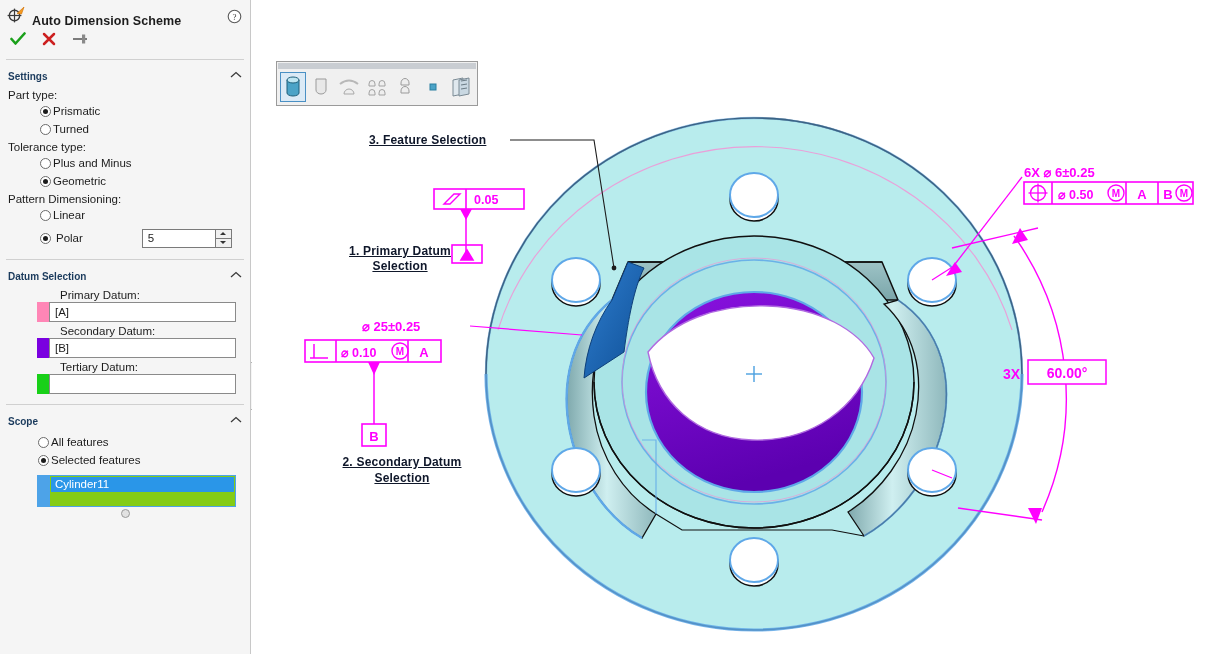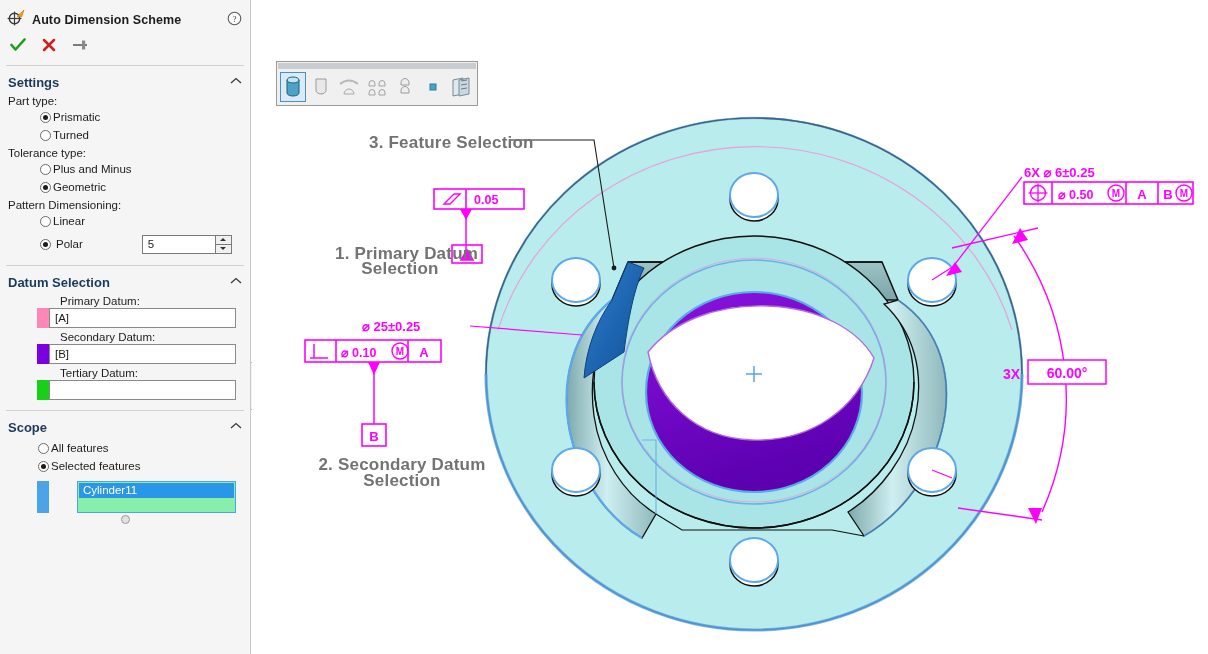--- a/index.html
+++ b/index.html
@@ -13,22 +13,22 @@
 
   
   #panel {
     position: absolute; left: 0; top: 0;
     width: 251px; height: 654px;
     background: #f5f5f5;
     border-right: 1px solid #c8c8c8;
     box-sizing: border-box;
   }
   .pm-header {
-    display: flex; align-items: center;
-    height: 28px; padding: 6px 8px 0 7px;
+    display: flex; align-items: flex-end;
+    height: 28px; padding: 0 8px 0 7px;
     gap: 7px;
   }
   .pm-title {
     font-size: 12.5px; font-weight: bold; color: #1c1c1c;
     letter-spacing: .1px; white-space: nowrap;
   }
   .help-btn { margin-left: auto; cursor: pointer; }
 
   .pm-actions {
     display: flex; align-items: center; gap: 16px;
@@ -36,21 +36,21 @@
   }
   .pm-sep {
     height: 1px; background: #d0d0d0; margin: 5px 6px 0 6px;
   }
 
   .section-head {
     display: flex; align-items: center;
     height: 20px; margin: 6px 0 2px 0; padding: 0 8px 0 8px;
   }
   .section-title {
-    font-size: 13px; font-weight: bold; color: #1a3a5c; text-align: center;
+    font-size: 10px; font-weight: bold; color: #1a3a5c; text-align: center;
   }
   .chev { margin-left: auto; color: #444; font-size: 10px; line-height: 1; }
 
   .label {
     font-size: 11.5px; color: #1c1c1c; padding-left: 8px;
     margin-top: 3px; margin-bottom: 1px;
   }
   .label.indent { padding-left: 60px; }
 
   .radio-row {
@@ -104,22 +104,22 @@
     font-size: 11.5px; color: #1c1c1c; box-sizing: border-box;
   }
 
   .listbox-wrap {
     margin: 6px 14px 0 37px;
     display: flex; align-items: stretch;
     height: 32px;
   }
   .list-swatch { width: 12px; background: #4da3e8; flex: none; }
   .listbox {
-    flex: 1; border: 1px solid #4da3e8; background: #86efac;
-    box-sizing: border-box; padding: 1px; margin-left: 28px;
+    flex: 1; border: 1px solid #4da3e8; background: #84cc16;
+    box-sizing: border-box; padding: 1px;
   }
   .list-item-sel {
     background: #2a96e8; color: #ffffff;
     font-size: 11.5px; height: 15px; line-height: 15px;
     padding-left: 4px;
   }
   .resize-dot {
     width: 7px; height: 7px; border-radius: 50%;
     border: 1px solid #9a9a9a; background: #e2e2e2;
     margin: 2px auto 0 auto;
@@ -163,22 +163,22 @@
     width: 26px; height: 30px;
     display: flex; align-items: center; justify-content: center;
     box-sizing: border-box;
   }
   .tb-btn.active {
     border: 1px solid #4a90c4; background: #dbeaf6;
   }
 
   .anno-text {
     position: absolute;
-    font-size: 17px; font-weight: bold; color: #737373;
-    white-space: nowrap; letter-spacing: .2px;
+    font-size: 12px; font-weight: bold; color: #0f172a;
+    white-space: nowrap; letter-spacing: .2px; text-decoration: underline;
   }
   .anno-text.center { text-align: center; }
 
   svg.overlay {
     position: absolute; left: 0; top: 0;
     width: 956px; height: 654px;
     pointer-events: none;
   }
   .gd { font-family: "Liberation Sans", sans-serif; }
 </style>

